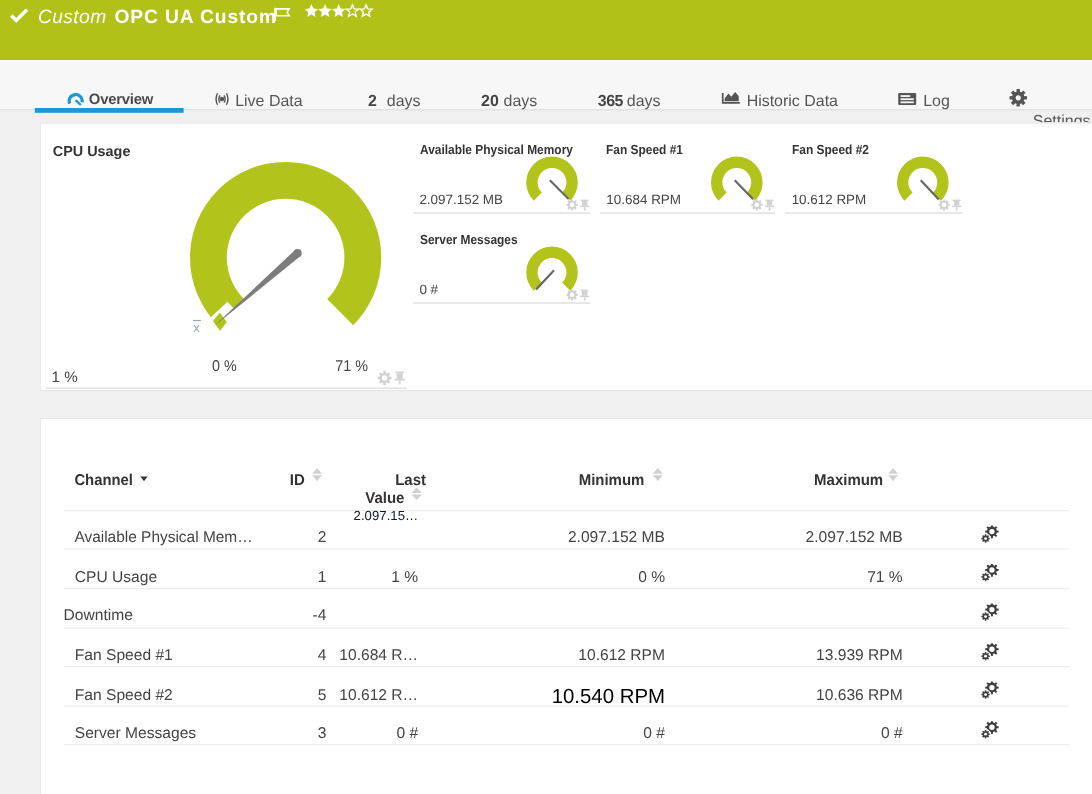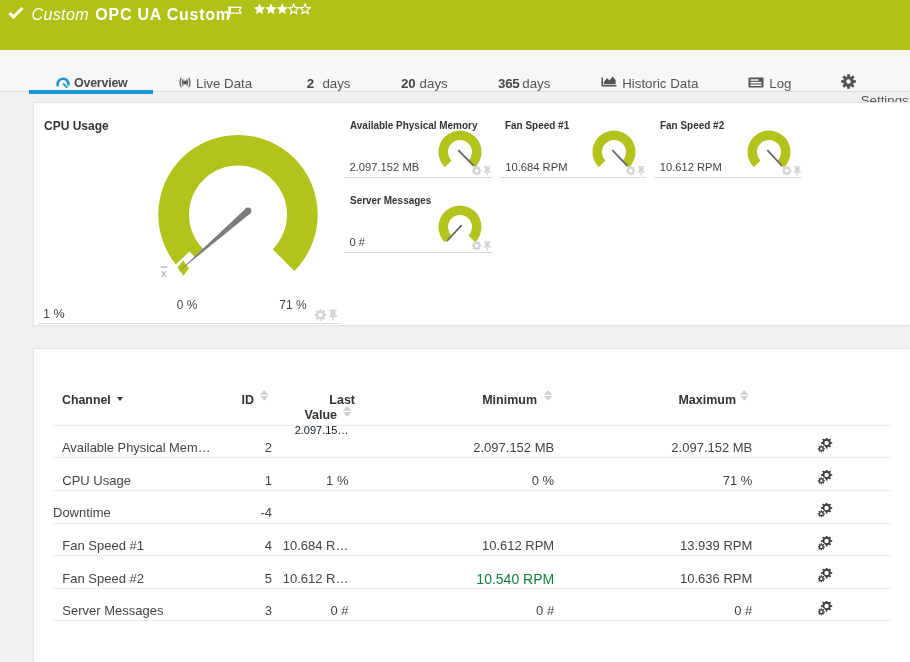--- a/index.html
+++ b/index.html
@@ -334,21 +334,21 @@
     <rect x="7.65" y="7.30" width="1.30" height="3.50" fill="#3f3f3f" transform="rotate(180.0 8.3 10.8)"></rect>
     <rect x="7.65" y="7.30" width="1.30" height="3.50" fill="#3f3f3f" transform="rotate(225.0 8.3 10.8)"></rect>
     <rect x="7.65" y="7.30" width="1.30" height="3.50" fill="#3f3f3f" transform="rotate(270.0 8.3 10.8)"></rect>
     <rect x="7.65" y="7.30" width="1.30" height="3.50" fill="#3f3f3f" transform="rotate(315.0 8.3 10.8)"></rect>
     <circle cx="8.3" cy="10.8" r="1.19" fill="#fff"></circle>
   </svg>
 <div class="sep" style="top:555.1px;"></div>
 <div class="abs" style="left:62.3px; top:570.5px; font-size:13px; color:#444;">Fan Speed #2</div>
 <div class="abs rt" style="left:212px; top:570.5px; width:60px; font-size:13px; color:#444;">5</div>
 <div class="abs rt" style="left:248.5px; top:570.5px; width:100px; font-size:13px; color:#444;">10.612 R…</div>
-<div class="abs rt" style="left:454.2px; top:570.5px; width:100px; font-size:14px; color:#15803d;">10.540 RPM</div>
+<div class="abs rt" style="left:454.2px; top:570.5px; width:100px; font-size:17px; color:#000000;">10.540 RPM</div>
 <div class="abs rt" style="left:652.3px; top:570.5px; width:100px; font-size:13px; color:#444;">10.636 RPM</div>
 <svg class="abs" style="left:813px; top:568.2px;" width="26" height="17" viewBox="0 0 26 17">
     <circle cx="13.6" cy="5.0" r="4.15" fill="#3f3f3f"></circle>
     <rect x="12.75" y="-0.60" width="1.70" height="5.60" fill="#3f3f3f" transform="rotate(0.0 13.6 5.0)"></rect>
     <rect x="12.75" y="-0.60" width="1.70" height="5.60" fill="#3f3f3f" transform="rotate(45.0 13.6 5.0)"></rect>
     <rect x="12.75" y="-0.60" width="1.70" height="5.60" fill="#3f3f3f" transform="rotate(90.0 13.6 5.0)"></rect>
     <rect x="12.75" y="-0.60" width="1.70" height="5.60" fill="#3f3f3f" transform="rotate(135.0 13.6 5.0)"></rect>
     <rect x="12.75" y="-0.60" width="1.70" height="5.60" fill="#3f3f3f" transform="rotate(180.0 13.6 5.0)"></rect>
     <rect x="12.75" y="-0.60" width="1.70" height="5.60" fill="#3f3f3f" transform="rotate(225.0 13.6 5.0)"></rect>
     <rect x="12.75" y="-0.60" width="1.70" height="5.60" fill="#3f3f3f" transform="rotate(270.0 13.6 5.0)"></rect>

